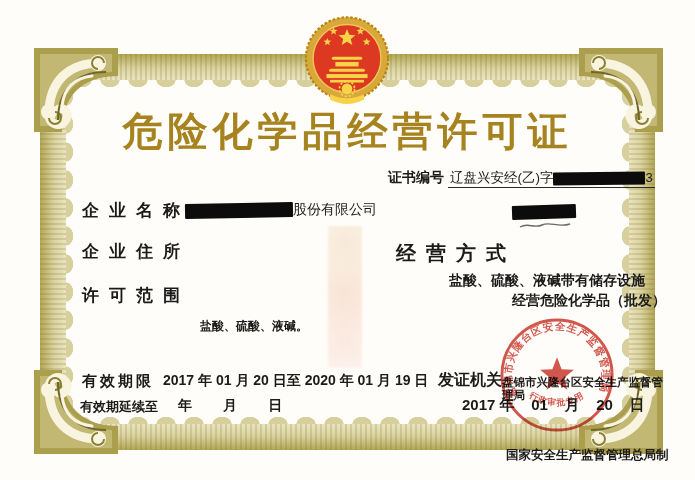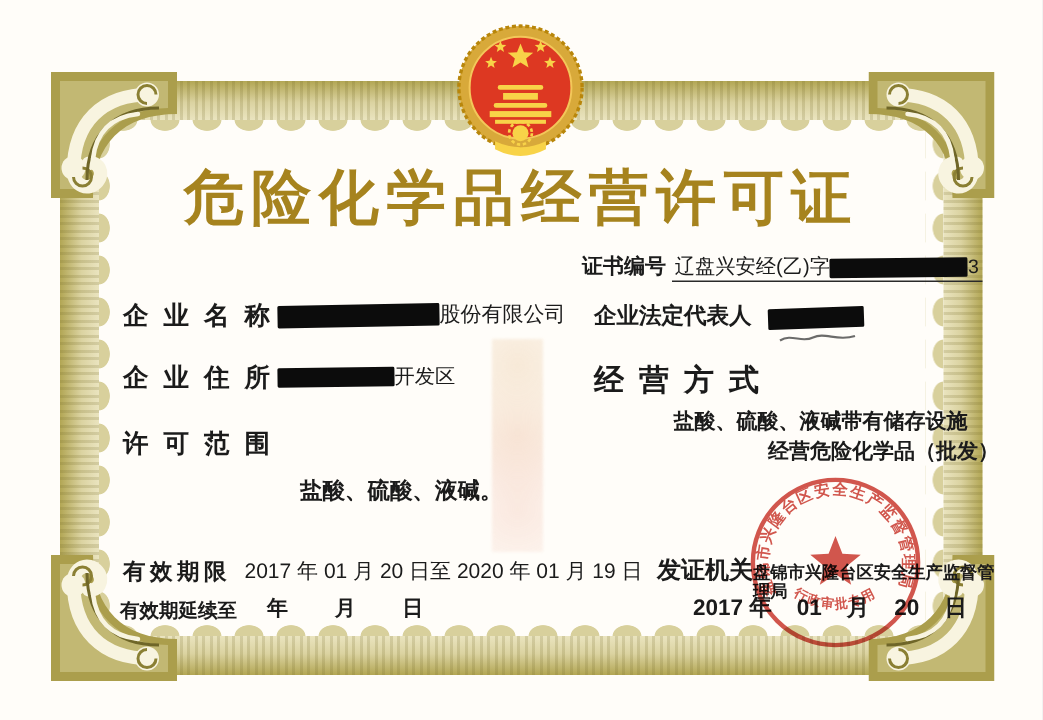--- a/index.html
+++ b/index.html
@@ -126,40 +126,36 @@
 
   <div class="txt" style="left:388px; top:169px; font-size:14px;">
     <span class="lbl">证书编号</span>
     <span class="certno-line"><span style="font-size:13.5px;">辽盘兴安经(乙)字</span><span class="redact" style="width:92px; height:13px; transform:rotate(-.6deg);"></span><span style="font-size:13px;">3</span></span>
   </div>
 
   <div class="txt lbl lbl-wide" style="left:82px; top:199px; font-size:17px;">企业名称</div>
   <div class="txt" style="left:185px; top:201px; font-size:14px;text-align:center;">
     <span class="redact" style="width:108px; height:15px; transform:rotate(-1deg);"></span><span>股份有限公司</span>
   </div>
-  <div class="txt lbl" style="left:396px; top:201px; font-size:15px;">企业法定代表人</div>
   <span class="redact txt" style="left:512px; top:205px; width:64px; height:14px; transform:rotate(-2deg); z-index:5;"></span>
   <svg class="sig-trace" viewBox="0 0 58 12">
     <path d="M4,9 C12,4 18,11 26,7 C34,3 42,10 54,6" fill="none" stroke="#3a3a3a" stroke-width="1.4" opacity=".75"></path>
   </svg>
 
   <div class="txt lbl lbl-wide" style="left:82px; top:240px; font-size:17px;">企业住所</div>
-  <div class="txt" style="left:185px; top:242px; font-size:13.5px;">
-    <span class="redact" style="width:78px; height:13px; transform:rotate(-.8deg);"></span><span>开发区</span>
-  </div>
   <div class="txt lbl lbl-wide" style="left:396px; top:240px; font-size:20px;">经营方式</div>
 
   <div class="txt" style="left:428px; top:272px; width:238px; text-align:center; font-size:14px; font-weight:600;">盐酸、硫酸、液碱带有储存设施</div>
   <div class="txt" style="left:428px; top:292px; width:238px; text-align:right; font-size:14px; font-weight:600;">经营危险化学品（批发）</div>
 
   <div class="txt lbl lbl-wide" style="left:82px; top:284px; font-size:17px;">许可范围</div>
-  <div class="txt" style="left:200px; top:318px; font-size:15px; font-weight:600;">盐酸、硫酸、液碱。</div>
+  <div class="txt" style="left:200px; top:318px; font-size:12px; font-weight:600;">盐酸、硫酸、液碱。</div>
 
   <div class="txt lbl" style="left:82px; top:372px; font-size:15px; letter-spacing:3px;">有效期限</div>
-  <div class="txt pre" style="left:163px; top:372px; font-size:14px; font-weight:400;">2017 年 01 月 20 日至 2020 年 01 月 19 日</div>
+  <div class="txt pre" style="left:163px; top:372px; font-size:14px; font-weight:700;">2017 年 01 月 20 日至 2020 年 01 月 19 日</div>
   <div class="txt lbl" style="left:438px; top:370px; font-size:16px;">发证机关</div>
   <div class="txt" style="left:502px; top:376px; font-size:11.5px; font-weight:600; width:162px; white-space:normal; line-height:1.1;">盘锦市兴隆台区安全生产监督管理局</div>
 
   <div class="txt lbl" style="left:80px; top:398px; font-size:13px;">有效期延续至</div>
   <div class="txt pre lbl" style="left:178px; top:397px; font-size:14px;">年        月        日</div>
   <div class="txt pre" style="left:462px; top:396px; font-size:15px; font-weight:700;">2017 年    01    月    20    日</div>
 
   <svg class="seal" viewBox="0 0 120 120">
     <defs>
       <path id="sealTopArc" d="M20.2,83 A46,46 0 1 1 99.8,83" fill="none"></path>
@@ -168,14 +164,15 @@
     <circle cx="60" cy="60" r="56" fill="none" stroke="#c8372d" stroke-width="3"></circle>
     <polygon fill="#c8372d" points="60,42 64.7,54.1 77.1,54.7 67.4,62.7 70.6,75 60,68 49.4,75 52.6,62.7 42.9,54.7 55.3,54.1"></polygon>
     <text fill="#c8372d" font-size="10.5" font-weight="700" letter-spacing="1">
       <textPath href="#sealTopArc" startOffset="2">盘锦市兴隆台区安全生产监督管理局</textPath>
     </text>
     <text fill="#c8372d" font-size="9" font-weight="700" letter-spacing="1">
       <textPath href="#sealBottomArc" startOffset="4">行政审批专用章</textPath>
     </text>
   </svg>
 
+  <div class="txt lbl" style="left:506px; top:447px; font-size:12.5px; z-index:9;">国家安全生产监督管理总局制</div>
 
 </div>
 
 </body></html>

